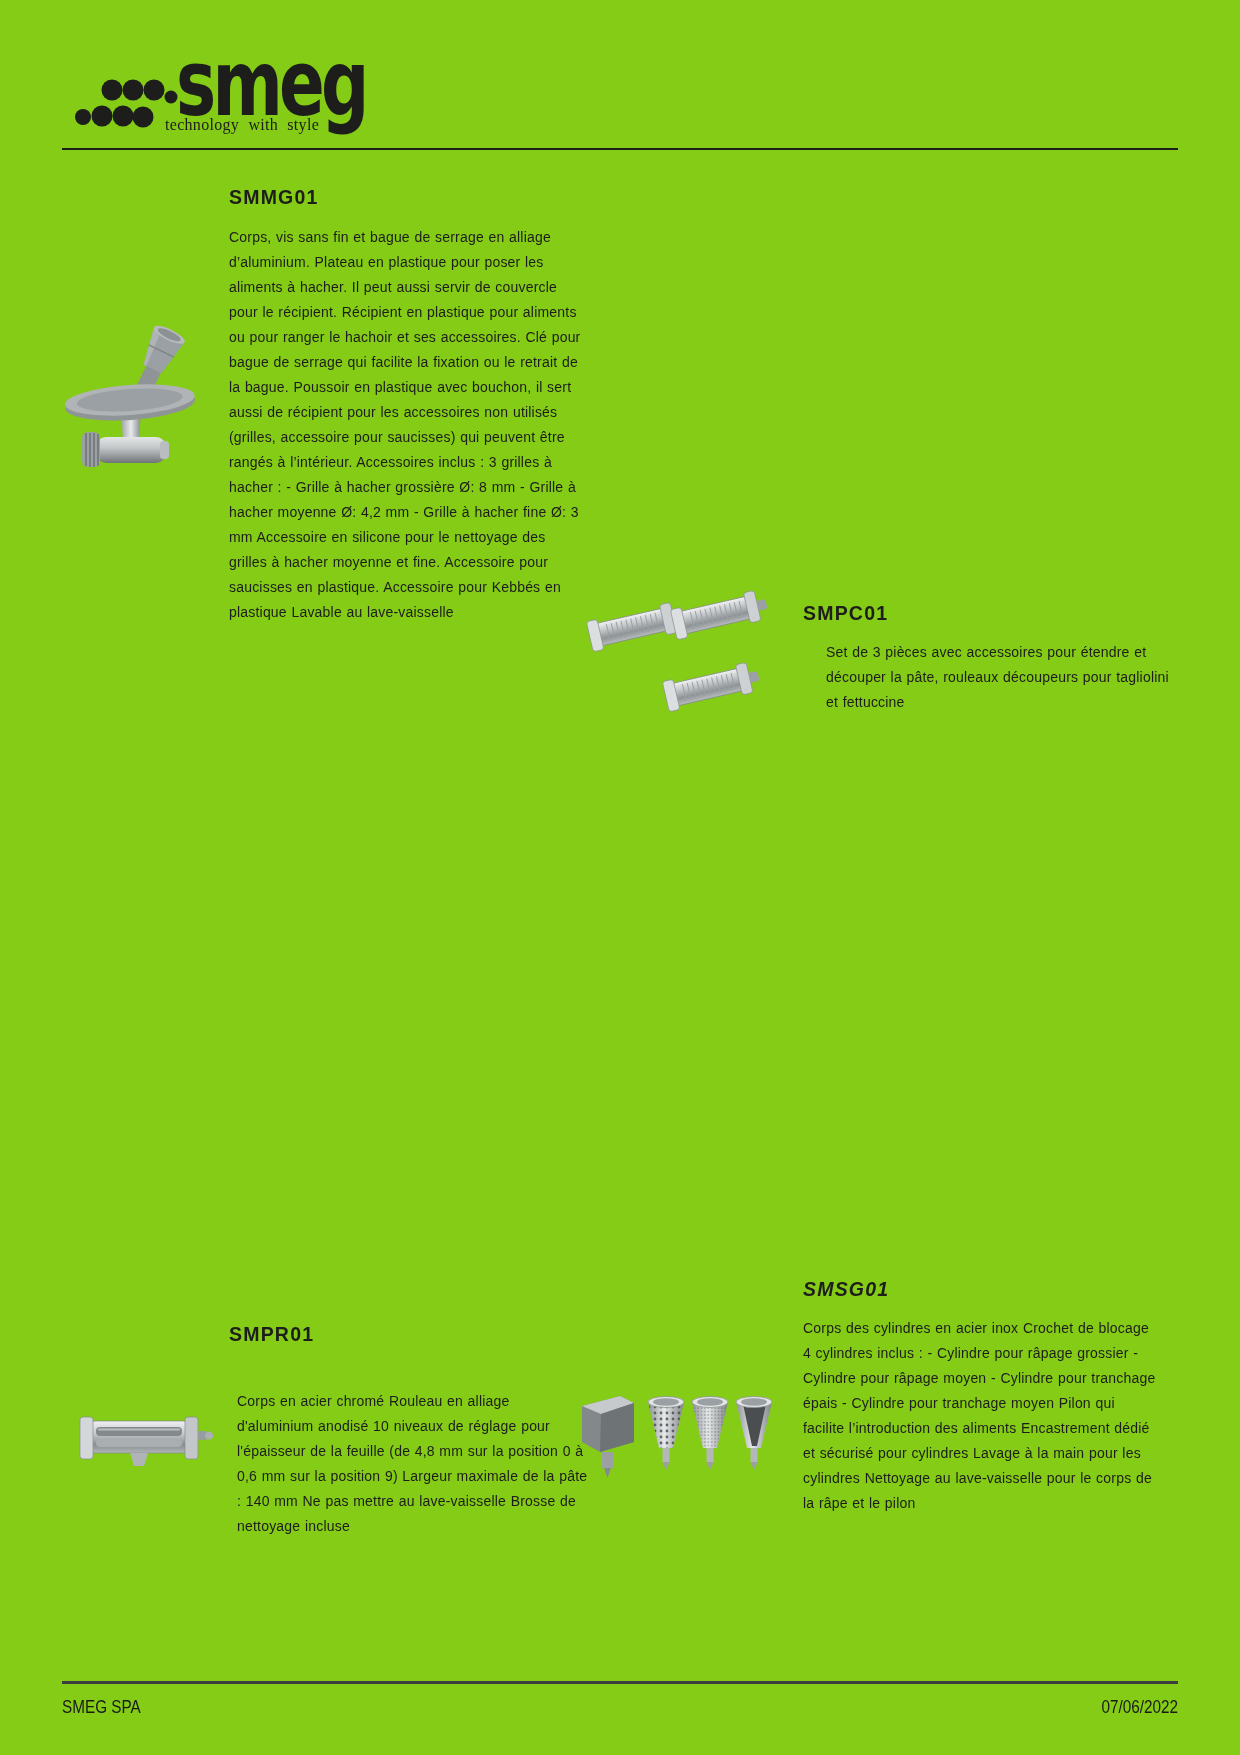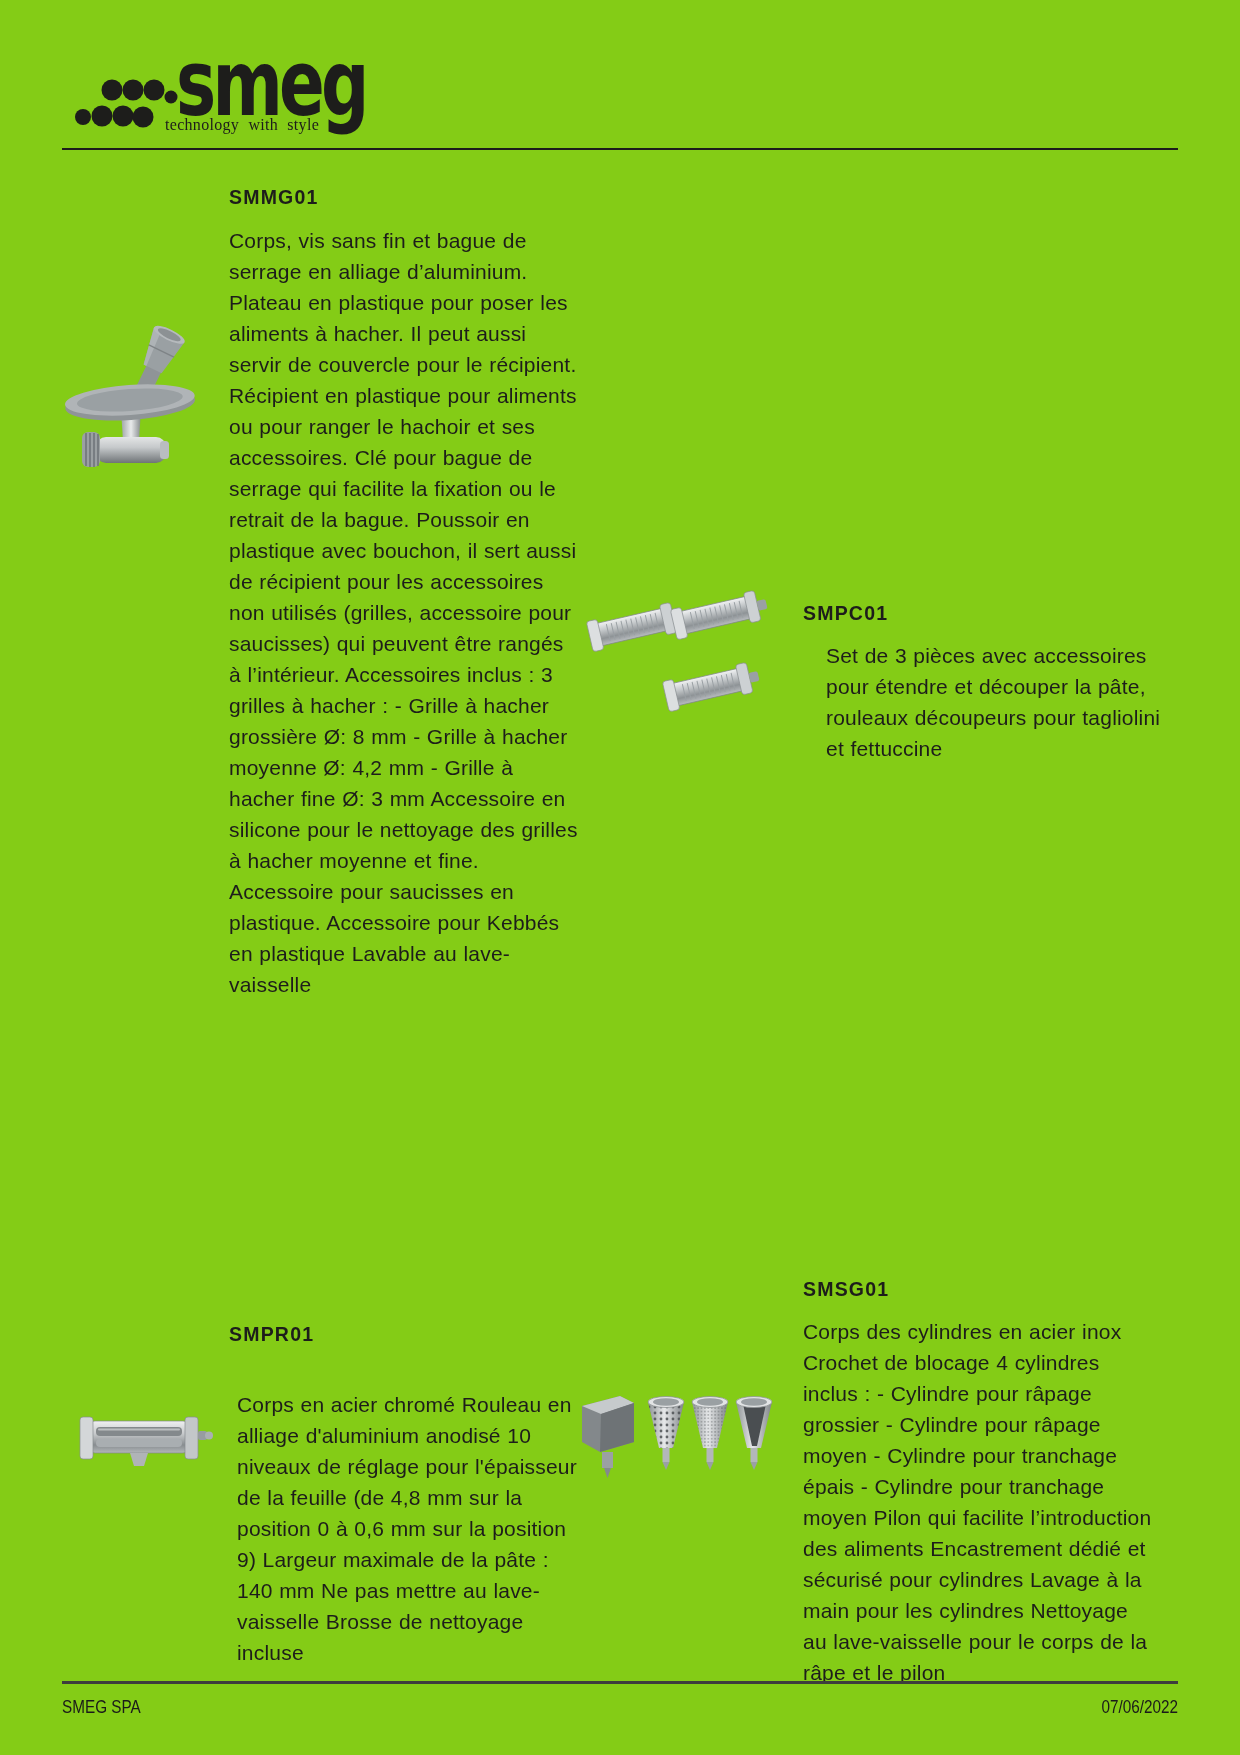--- a/index.html
+++ b/index.html
@@ -14,36 +14,36 @@
             transform:scaleX(0.75);transform-origin:left top;color:#1d1d1b;}
   .tagline{position:absolute;left:103px;top:66px;font-family:"Liberation Serif",serif;
            font-size:16px;letter-spacing:0.3px;word-spacing:5px;color:#1d1d1b;white-space:nowrap;}
 
   .rule{position:absolute;left:62px;width:1116px;background:#1d1d1b;}
   .top-rule{top:148px;height:1.5px;}
   .footer-rule{top:1681px;height:2.5px;background:#3d3d3d;}
 
   
   .code{position:absolute;margin:0;font-size:19.5px;font-weight:bold;letter-spacing:1.2px;color:#1d1d1b;}
-  .desc{position:absolute;margin:0;font-size:21px;line-height:31px;letter-spacing:0.2px;
+  .desc{position:absolute;margin:0;font-size:14px;line-height:25px;letter-spacing:0.2px;
         word-spacing:0.5px;color:#1d1d1b;}
 
   .smmg01-code{left:229px;top:186px;}
   .smmg01-desc{left:229px;top:225px;width:352px;}
   .img-smmg01{position:absolute;left:60px;top:320px;width:142px;height:148px;}
 
   .smpc01-code{left:803px;top:602px;}
   .smpc01-desc{left:826px;top:640px;width:350px;}
   .img-smpc01{position:absolute;left:578px;top:588px;width:196px;height:150px;}
 
   .smpr01-code{left:229px;top:1323px;}
   .smpr01-desc{left:237px;top:1361px;width:352px;margin-top:28px;}
   .img-smpr01{position:absolute;left:64px;top:1414px;width:150px;height:56px;}
 
-  .smsg01-code{left:803px;top:1278px;}
+  .smsg01-code{left:803px;top:1278px;font-style:italic;}
   .smsg01-desc{left:803px;top:1316px;width:354px;}
   .img-smsg01{position:absolute;left:574px;top:1386px;width:206px;height:96px;}
 
   
   .footer-company{position:absolute;left:62px;top:1697px;font-size:18px;color:#1a1a1a;
                   transform:scaleX(0.85);transform-origin:left top;white-space:nowrap;}
   .footer-date{position:absolute;right:62px;top:1697px;font-size:18px;color:#1a1a1a;
                transform:scaleX(0.85);transform-origin:right top;white-space:nowrap;}
 </style>
 </head>

